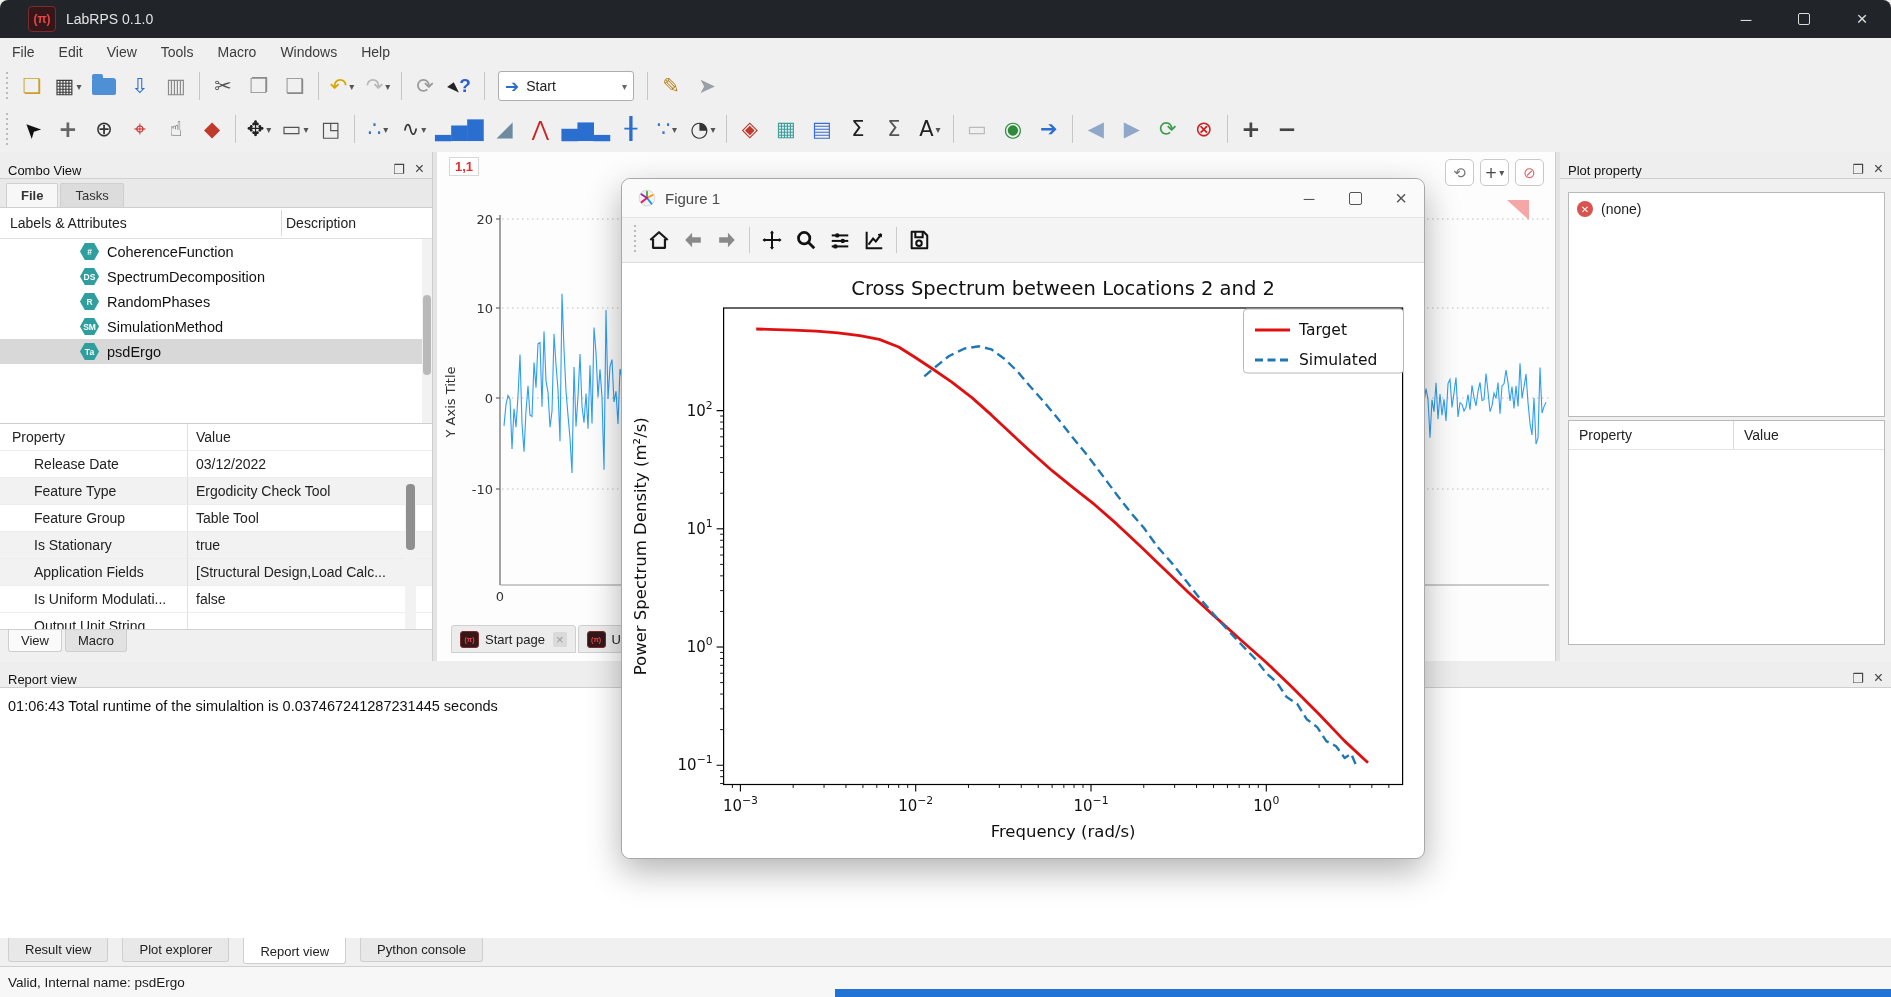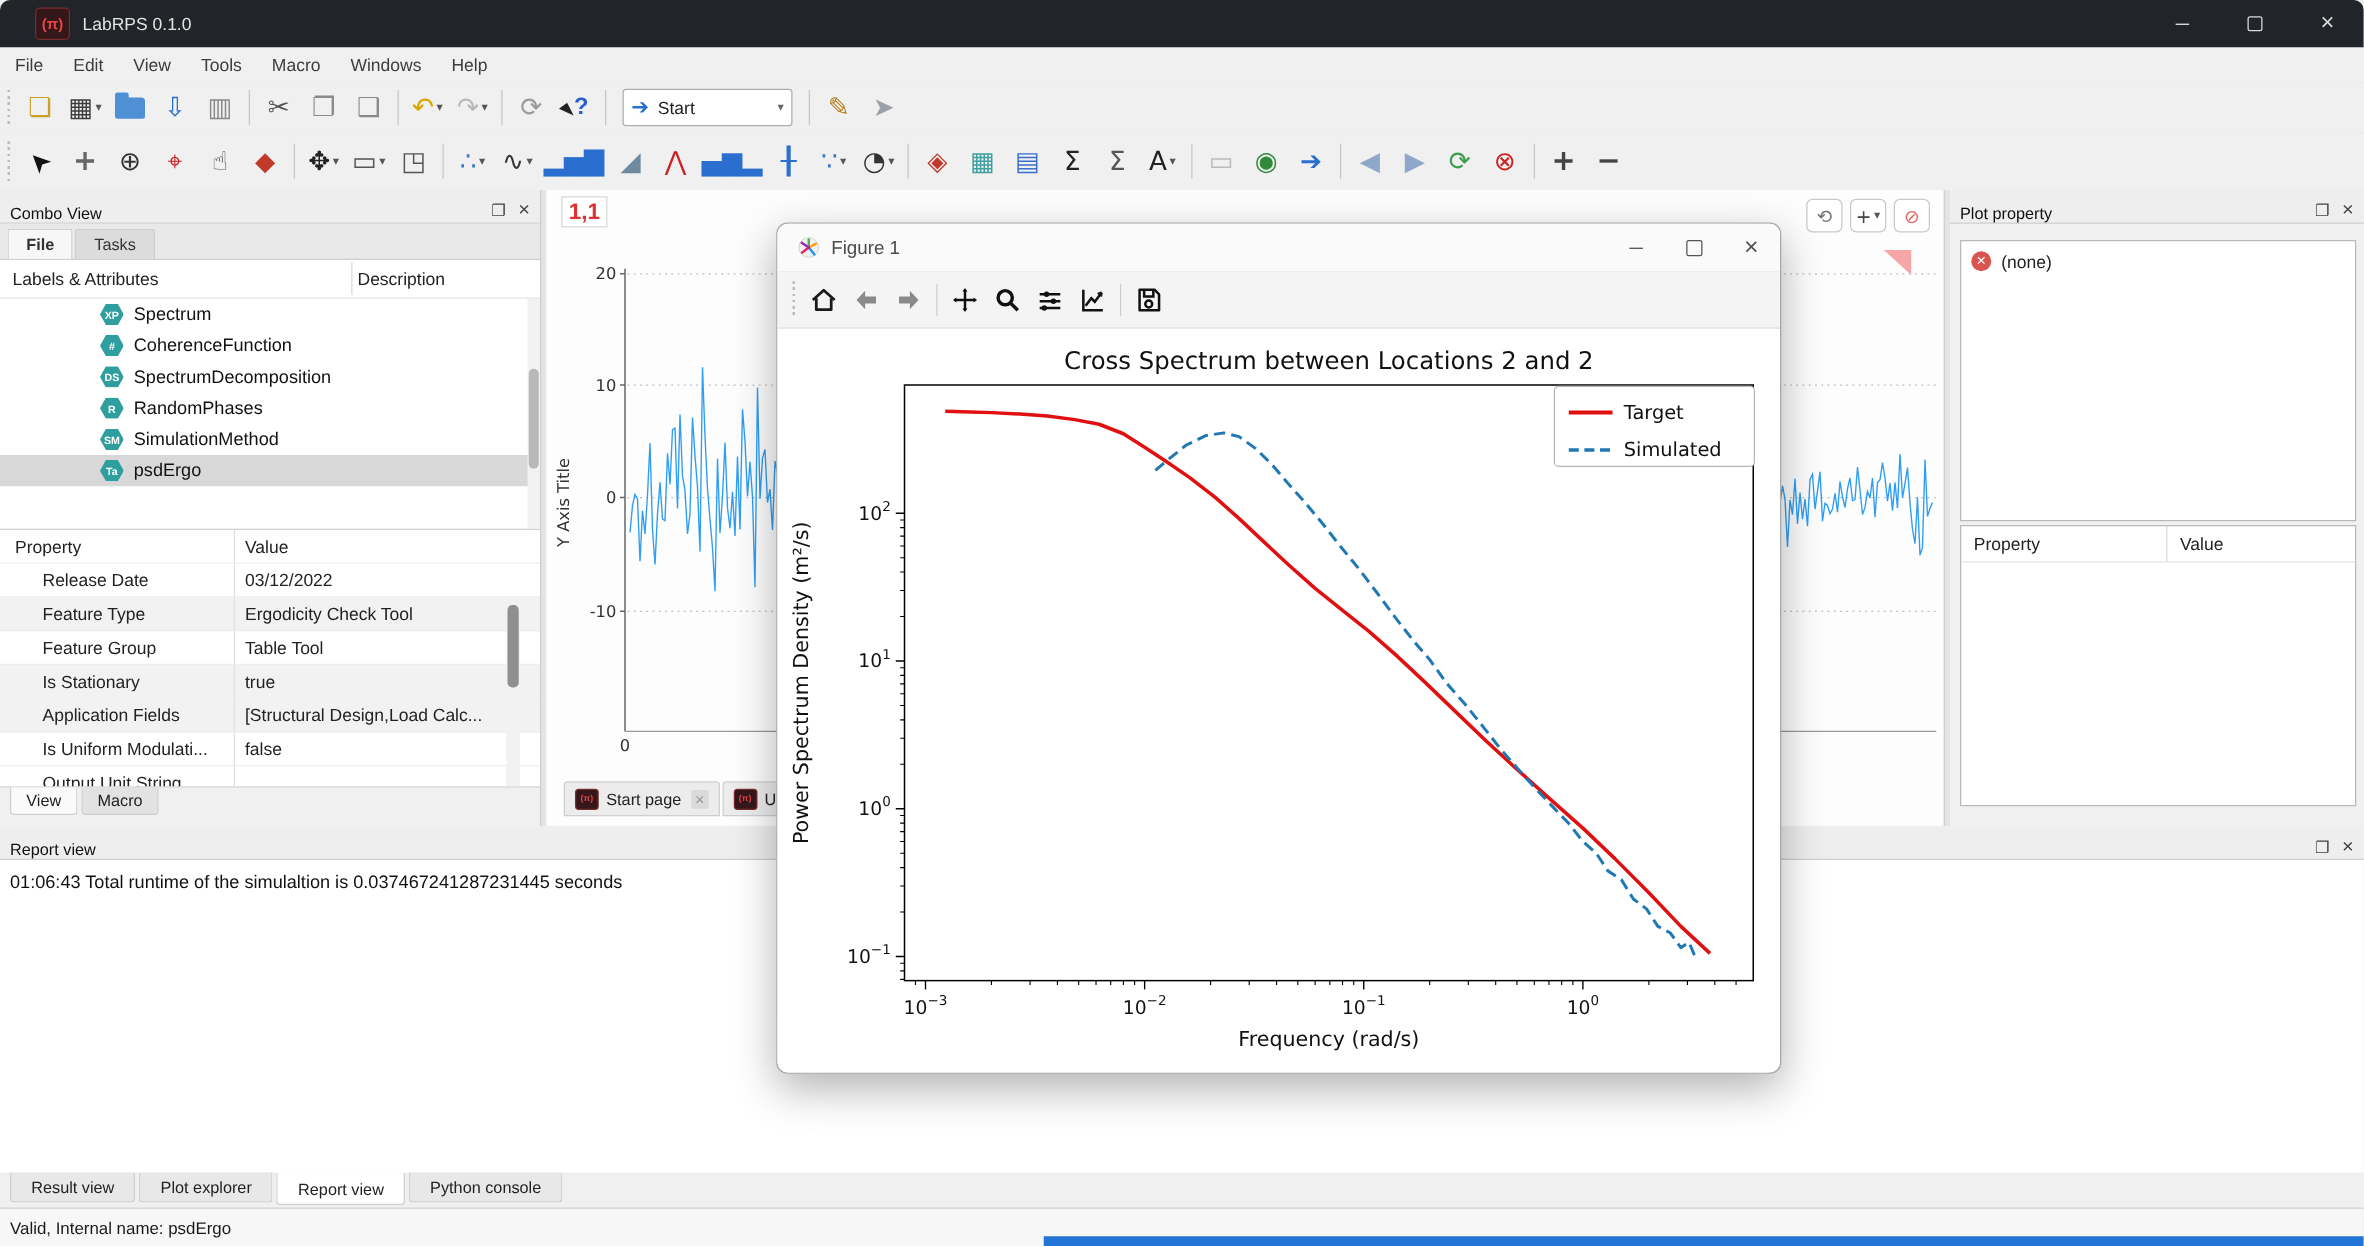--- a/index.html
+++ b/index.html
@@ -69,21 +69,21 @@
   .prop-row{height:26px;display:flex;align-items:center;border-bottom:1px solid #ededed}
   .prop-row.alt{background:#f2f2f2}
   .prop-row .k{width:187px;padding-left:34px;box-sizing:border-box;overflow:hidden;white-space:nowrap}
   .prop-row.hdr .k{padding-left:12px}
   .prop-row .v{padding-left:8px;border-left:1px solid #e0e0e0;flex:1;overflow:hidden;white-space:nowrap;height:100%;display:flex;align-items:center}
   .cv-bottom-tabs{height:30px;display:flex;align-items:flex-start;background:#f0f0f0;border-top:1px solid #cfcfcf;padding-left:8px}
   .cv-btab{padding:3px 12px;font-size:13px;border:1px solid #cfcfcf;border-top:none;background:#e2e2e2;border-radius:0 0 3px 3px;margin-right:3px}
   .cv-btab.active{background:#fafafa}
   
   #cell-indicator{left:12px;top:5px;padding:1px 5px;background:#fff;border:1px solid #d8d8d8;color:#e03131;
-                  font-size:18px;font-weight:bold}
+                  font-size:13px;font-weight:bold}
   #mdi-minibar{right:12px;top:7px;display:flex;gap:6px}
   .mini-btn{min-width:27px;height:25px;background:#fff;border:1px solid #c9c9c9;border-radius:5px;
             display:flex;align-items:center;justify-content:center;font-size:15px;font-family:"DejaVu Sans",sans-serif}
   #corner-triangle{left:1070px;top:48px;width:0;height:0;border-top:20px solid #f6a6a6;border-left:22px solid transparent}
   .mdi-tabs{position:absolute;left:14px;bottom:8px;display:flex}
   .mdi-tab{height:26px;display:flex;align-items:center;background:#ececec;border:1px solid #cfcfcf;
            padding:0 8px;font-size:13px;margin-right:2px;border-radius:3px 3px 0 0}
   .mdi-tab .ticon{width:17px;height:15px;background:#35171a;border:1px solid #7a2c2c;border-radius:3px;color:#e84545;
                   font-size:7px;font-weight:bold;display:flex;align-items:center;justify-content:center;margin-right:6px}
   .mdi-tab .tclose{margin-left:8px;color:#999;font-size:13px;background:#dadada;border-radius:2px;padding:0 3px}
@@ -99,21 +99,21 @@
   .fig-btn.close{font-size:20px}
   #fig-toolbar{height:44px;display:flex;align-items:center;background:#f4f4f4;border-bottom:1px solid #dcdcdc;padding-left:6px}
   .mpl-btn{width:34px;height:36px;border:none;background:transparent;display:flex;align-items:center;justify-content:center}
   .mpl-sep{width:1px;height:26px;background:#cccccc;margin:0 5px}
   #fig-canvas{position:relative;width:800px;height:595px;background:#fff;border-radius:0 0 9px 9px;overflow:hidden}
   
   #report-dock{left:0;top:661px;width:1891px;height:277px;background:#f0f0f0}
   #report-content{height:251px;background:#fff;font-size:14.5px;color:#111;padding:10px 8px;box-sizing:border-box}
   
   #bottom-tabs{left:0;top:938px;width:1891px;height:28px;background:#f0f0f0;display:flex;align-items:flex-start;padding-left:8px;box-sizing:border-box}
-  .btab{padding:4px 16px;font-size:13px;border:1px solid #cfcfcf;background:#e8e8e8;margin-right:3px;border-radius:0 0 3px 3px;border-top:none}
+  .btab{padding:4px 16px;font-size:13px;border:1px solid #cfcfcf;background:#e8e8e8;margin-right:14px;border-radius:0 0 3px 3px;border-top:none}
   .btab.active{background:#ffffff;font-weight:normal;padding-top:6px}
   #statusbar{left:0;top:966px;width:1891px;height:31px;background:#f7f7f7;border-top:1px solid #d0d0d0;
              display:flex;align-items:center;padding-left:8px;box-sizing:border-box;font-size:13.5px;color:#1a1a1a}
   #taskbar-strip{left:835px;top:989px;width:1056px;height:8px;background:#2273d6;z-index:80}
   svg text{font-family:"DejaVu Sans",sans-serif}
 </style>
 </head>
 <body>
 
 <div id="titlebar" class="abs">
@@ -335,24 +335,20 @@
       <div class="cv-tab active">File</div>
       <div class="cv-tab">Tasks</div>
     </div>
   <div id="tree-header">
     <span class="col1">Labels &amp; Attributes</span>
     <span class="divider"></span>
     <span class="col2">Description</span>
   </div>
   <div id="tree-pane">
     <div id="tree-rows">
-        <div class="tree-row">
-          <span class="hex">XP</span>
-          <span>Spectrum</span>
-        </div>
         <div class="tree-row">
           <span class="hex">#</span>
           <span>CoherenceFunction</span>
         </div>
         <div class="tree-row">
           <span class="hex">DS</span>
           <span>SpectrumDecomposition</span>
         </div>
         <div class="tree-row">
           <span class="hex">R</span>

